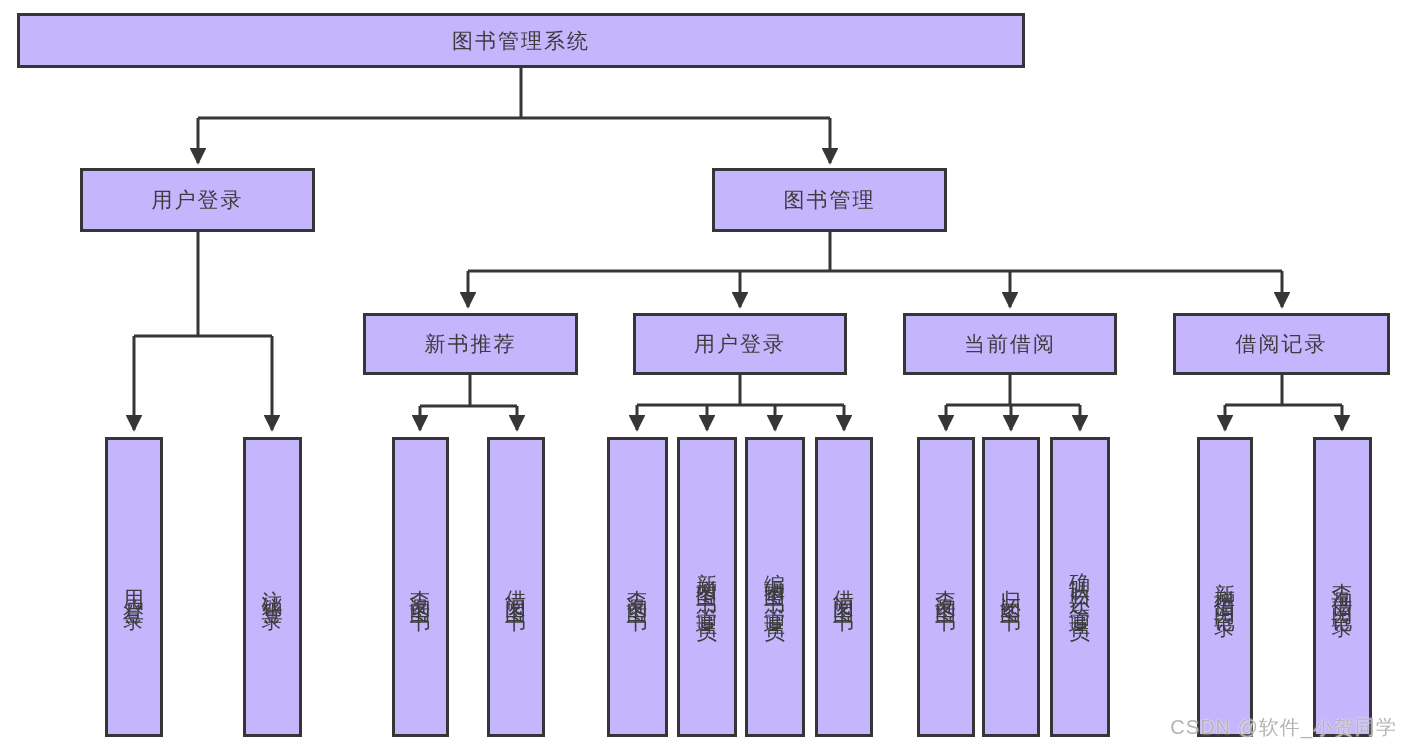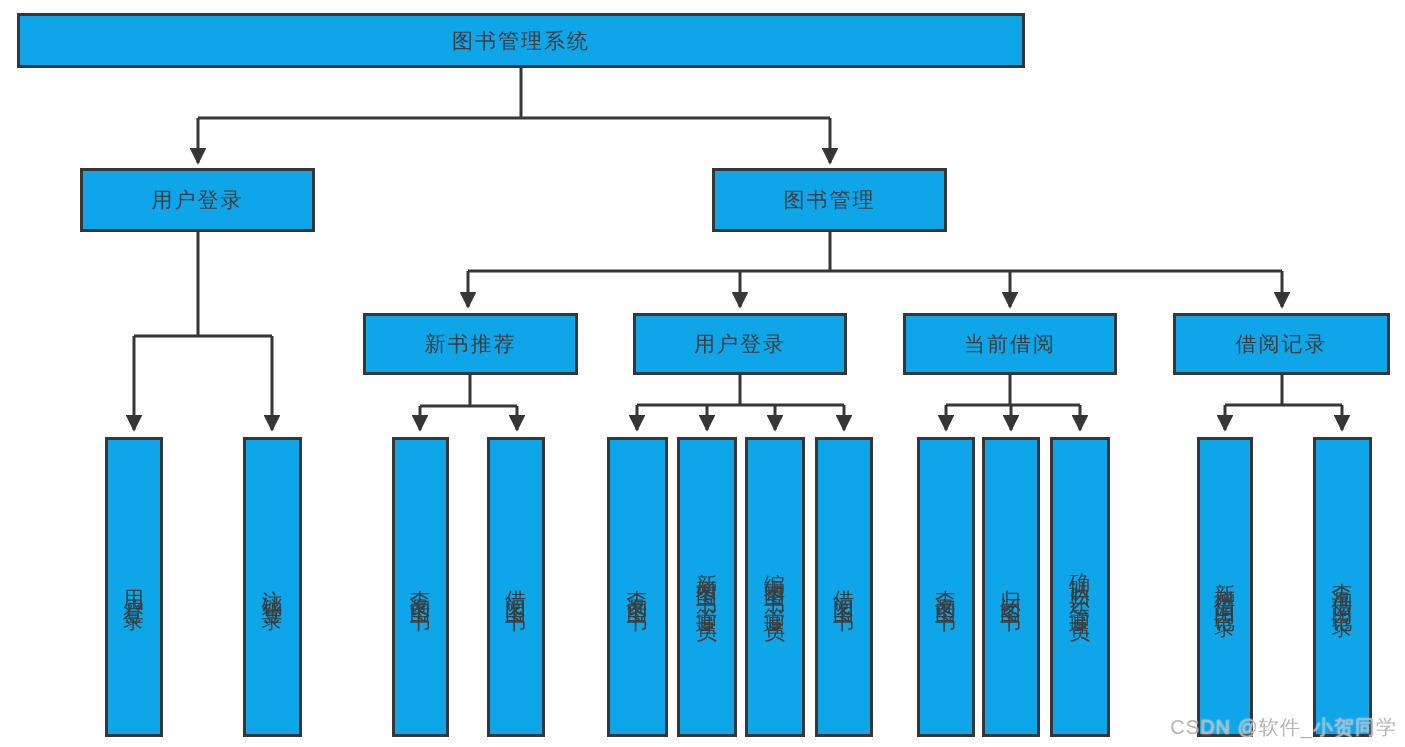--- a/index.html
+++ b/index.html
@@ -23,21 +23,21 @@
   }
   svg.connectors path {
     fill: none;
     stroke: #363636;
     stroke-width: 3;
   }
   .box {
     position: absolute;
     box-sizing: border-box;
     border: 3px solid #363636;
-    background: #0ea5e9;
+    background: #c4b5fd;
     display: flex;
     align-items: center;
     justify-content: center;
     color: #3c3c3c;
     z-index: 2;
   }
   .box.h span {
     font-size: 21px;
     letter-spacing: 2px;
     white-space: nowrap;

